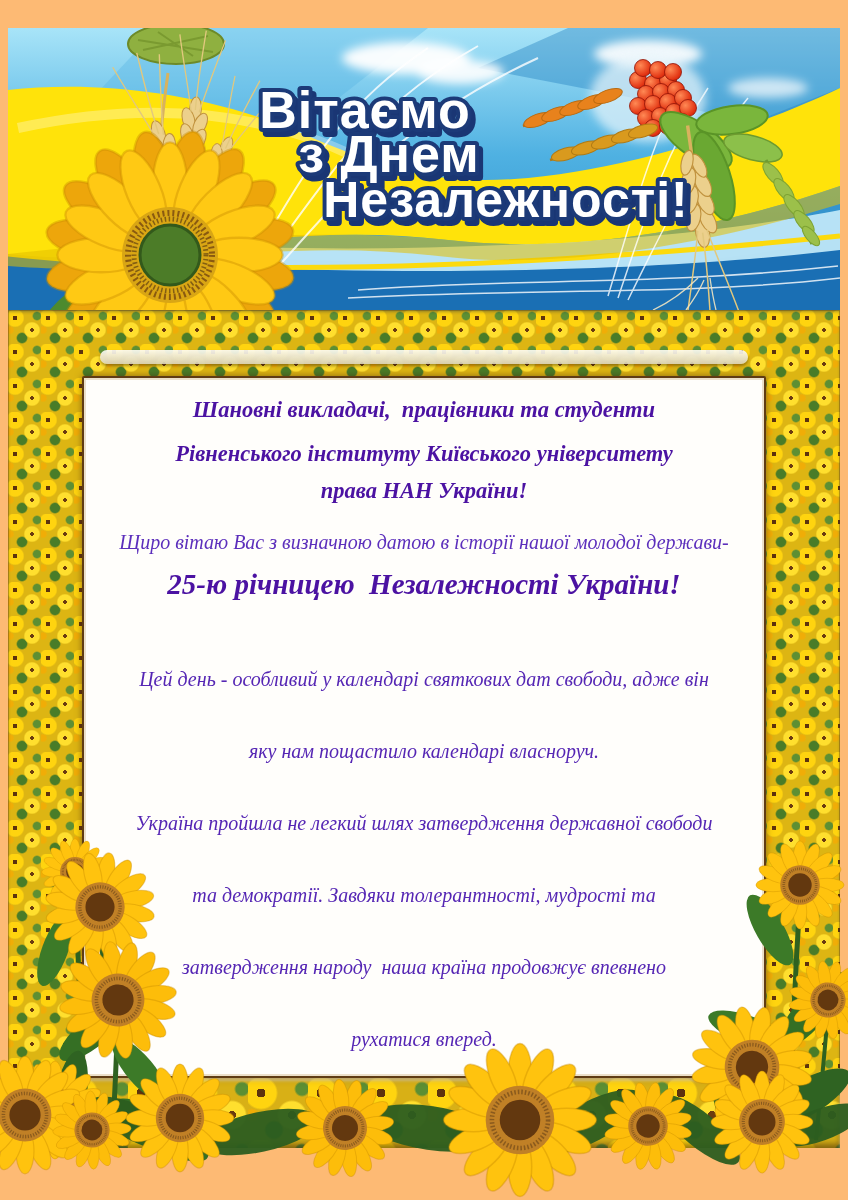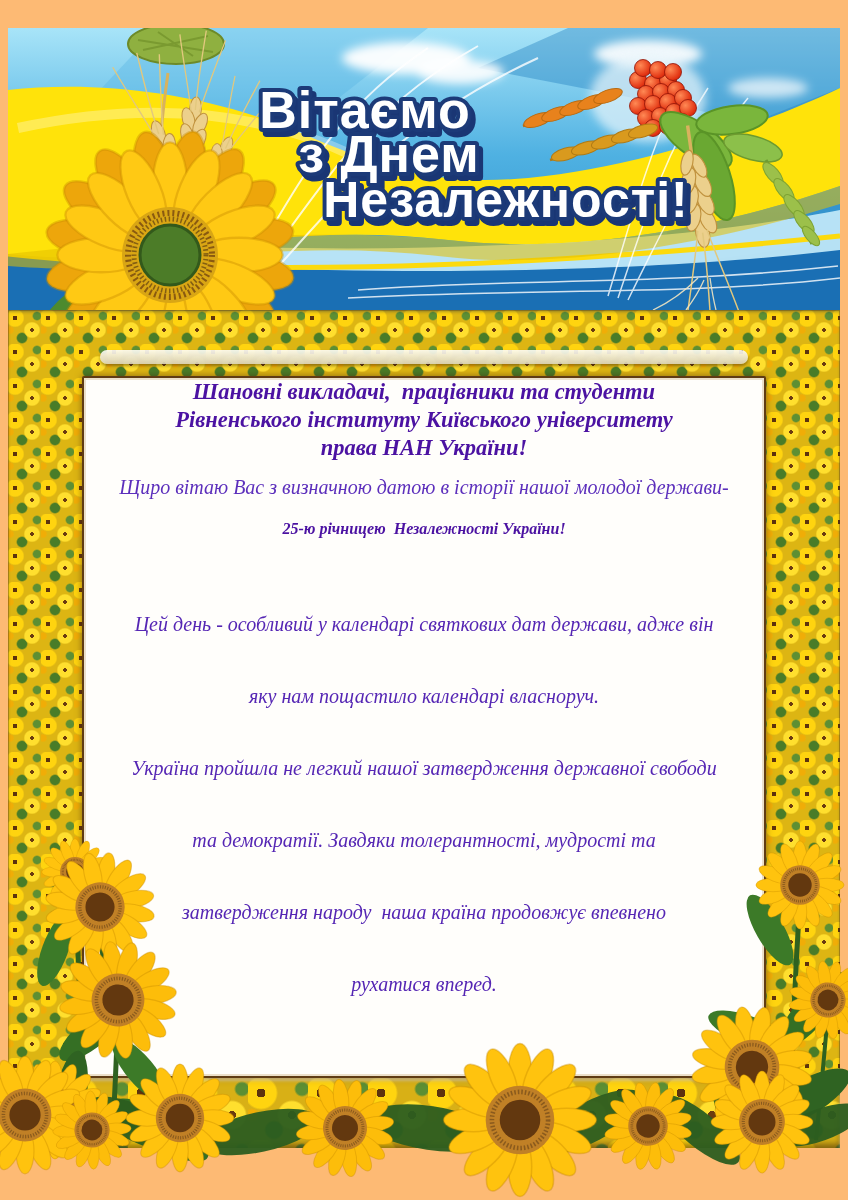--- a/index.html
+++ b/index.html
@@ -40,23 +40,23 @@
     background:linear-gradient(#fefdf6,#d8d1b6);opacity:.92;
     box-shadow:0 2px 3px rgba(40,25,5,.45);}
 
   
   .card{position:absolute;left:82px;top:376px;width:684px;height:702px;background:#fffefb;
     border:2px solid #5f3c14;border-radius:2px;box-sizing:border-box;
     box-shadow: inset 0 0 0 2px #ece0ca, 0 0 7px rgba(70,40,10,.55);}
   .letter{position:absolute;left:0;top:0;width:100%;height:100%;overflow:hidden;
     text-align:center;color:#5526b4;}
   .letter div{white-space:pre-wrap;}
-  .salut{font-style:italic;font-weight:bold;font-size:22.5px;line-height:28px;color:#4b12a2;}
-  .intro{margin-top:12px;font-style:italic;font-size:20px;line-height:26px;color:#5c2fbc;}
-  .anniv{margin-top:12px;font-style:italic;font-weight:bold;font-size:16px;line-height:34px;color:#4b12a2;}
+  .salut{margin-top:18px;font-style:italic;font-weight:bold;font-size:22.5px;line-height:28px;color:#4b12a2;}
+  .intro{margin-top:24px;font-style:italic;font-size:20px;line-height:26px;color:#5c2fbc;}
+  .anniv{margin-top:12px;font-style:italic;font-weight:bold;font-size:29px;line-height:34px;color:#4b12a2;}
   .bodytxt{margin-top:18px;font-style:italic;font-size:20px;line-height:24px;color:#5526b4;}
 
   .deco{position:absolute;left:0;top:310px;width:848px;height:890px;pointer-events:none;}
 </style>
 </head>
 <body>
 
 <div class="page">
 
   <div class="banner">
@@ -245,30 +245,30 @@
     </svg>
   </div>
 
   <div class="frame"></div>
   <div class="band"></div>
   <div class="ridge"></div>
 
   <div class="card">
     <div class="letter">
       <div class="salut">Шановні викладачі,  працівники та студенти</div>
-      <div class="salut" style="margin-top:0">Рівненського інституту Київського університету</div>
-      <div class="salut" style="margin-top:0">права НАН України!</div>
+      <div class="salut" style="margin-top:16px">Рівненського інституту Київського університету</div>
+      <div class="salut" style="margin-top:9px">права НАН України!</div>
 
       <div class="intro">Щиро вітаю Вас з визначною датою в історії нашої молодої держави-</div>
       <div class="anniv">25-ю річницею  Незалежності України!</div>
 
       <div class="bodytxt">
-        <div>Цей день - особливий у календарі святкових дат держави, адже він</div>
+        <div>Цей день - особливий у календарі святкових дат свободи, адже він</div>
         <div>яку нам пощастило календарі власноруч.</div>
-        <div>Україна пройшла не легкий нашої затвердження державної свободи</div>
+        <div>Україна пройшла не легкий шлях затвердження державної свободи</div>
         <div>та демократії. Завдяки толерантності, мудрості та</div>
         <div>затвердження народу  наша країна продовжує впевнено</div>
         <div>рухатися вперед.</div>
         
         
         
         
         
         
         

